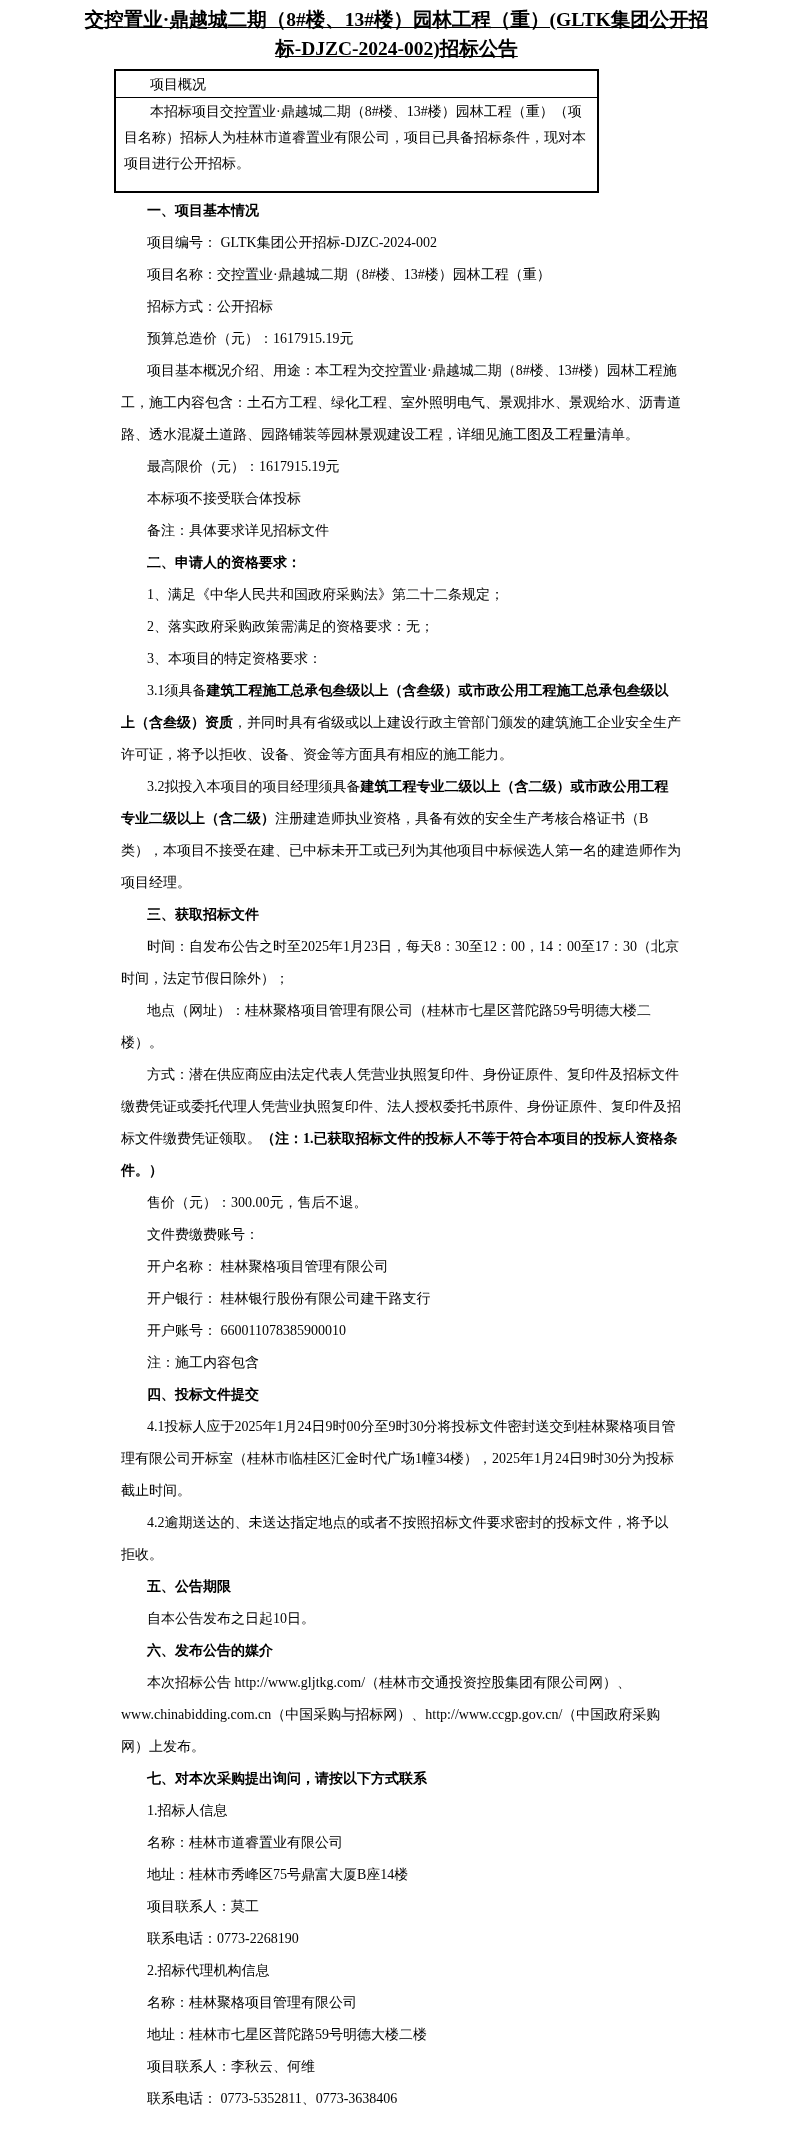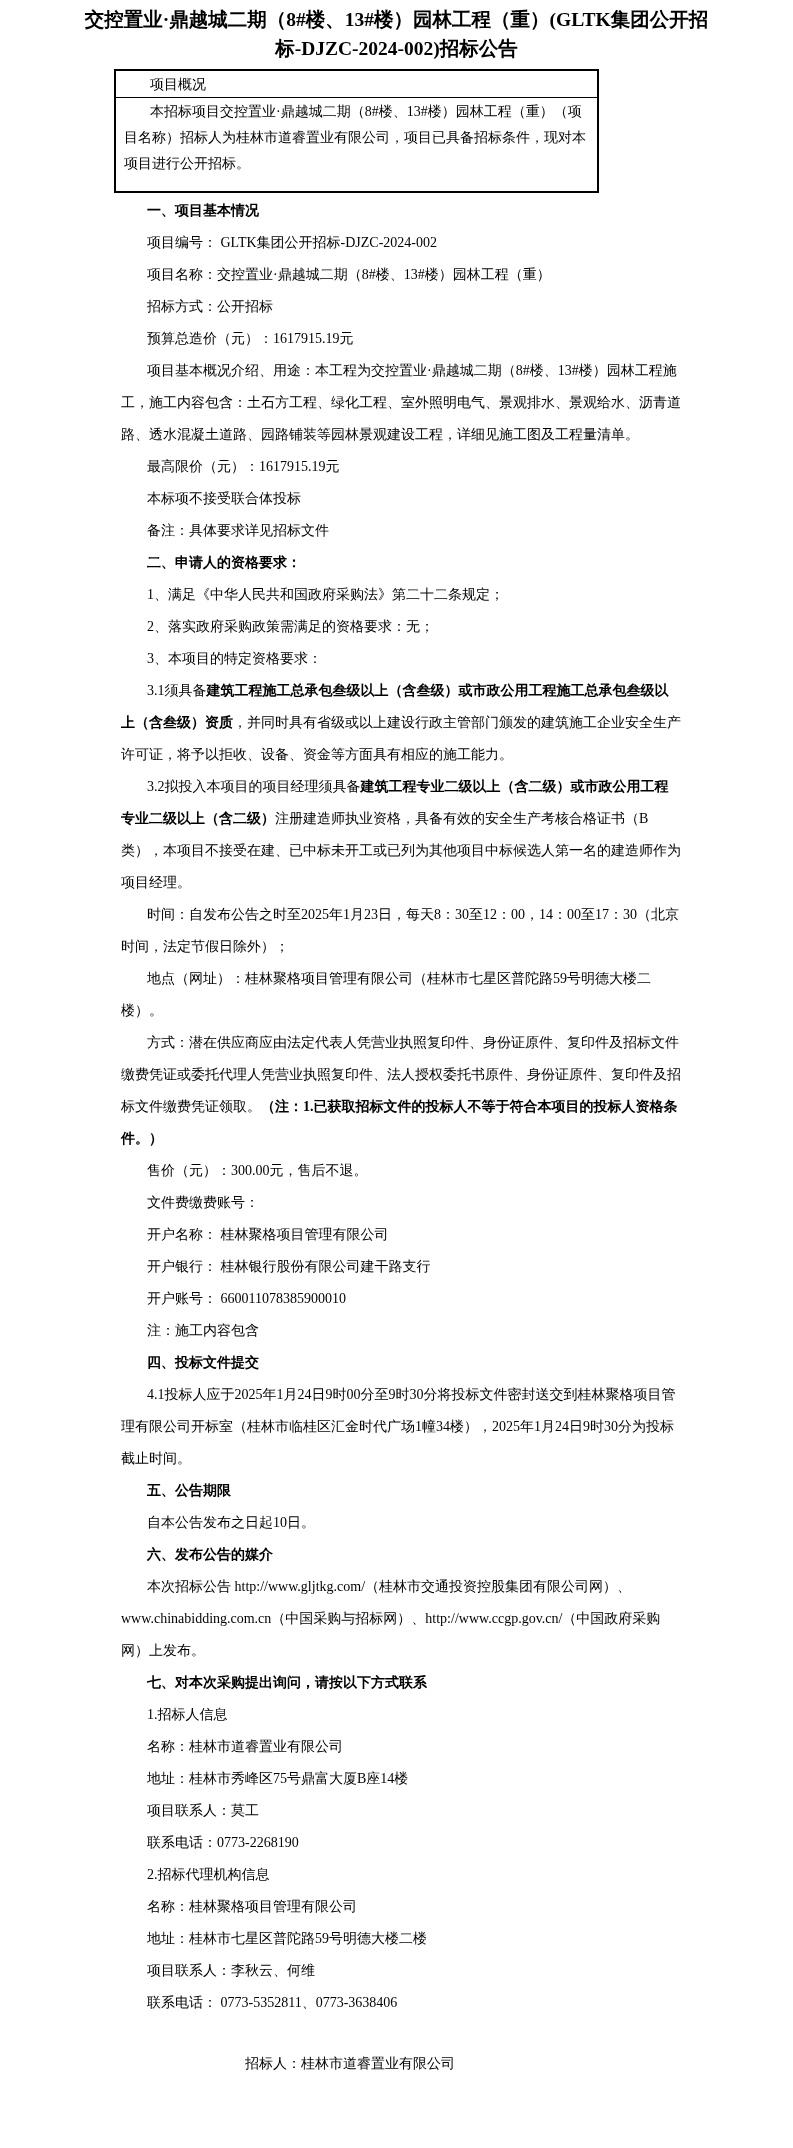--- a/index.html
+++ b/index.html
@@ -12,20 +12,21 @@
     color: #000000;
     font-family: "Liberation Serif", "DejaVu Serif", serif;
   }
   .title {
     margin: 0;
     padding: 5px 84px 0 84px;
     font-size: 19.5px;
     font-weight: 700;
     text-align: center;
     line-height: 29px;
+    text-decoration: underline;
   }
   .doc {
     padding: 6px 112px 0 121px;
     font-size: 14px;
   }
   .overview-table {
     width: 485px;
     margin-left: -7px;
     border: 2px solid #000;
   }
@@ -80,31 +81,33 @@
         <p class="p"><span>项目基本概况介绍、用途：本工程为交控置业·鼎越城二期（8#楼、13#楼）园林工程施工，施工内容包含：土石方工程、绿化工程、室外照明电气、景观排水、景观给水、沥青道路、透水混凝土道路、园路铺装等园林景观建设工程，详细见施工图及工程量清单。</span></p>
         <p class="p"><span>最高限价（元）：1617915.19元</span></p>
         <p class="p"><span>本标项不接受联合体投标</span></p>
         <p class="p"><span>备注：具体要求详见招标文件</span></p>
         <p class="h"><span>二、申请人的资格要求：</span></p>
         <p class="p"><span>1、满足《中华人民共和国政府采购法》第二十二条规定；</span></p>
         <p class="p"><span>2、落实政府采购政策需满足的资格要求：无；</span></p>
         <p class="p"><span>3、本项目的特定资格要求：</span></p>
         <p class="p"><span>3.1须具备</span><span class="b">建筑工程施工总承包叁级以上（含叁级）或市政公用工程施工总承包叁级以上（含叁级）资质</span><span>，并同时具有省级或以上建设行政主管部门颁发的建筑施工企业安全生产许可证，将予以拒收、设备、资金等方面具有相应的施工能力。</span></p>
         <p class="p"><span>3.2拟投入本项目的项目经理须具备</span><span class="b">建筑工程专业二级以上（含二级）或市政公用工程专业二级以上（含二级）</span><span>注册建造师执业资格，具备有效的安全生产考核合格证书（B类），本项目不接受在建、已中标未开工或已列为其他项目中标候选人第一名的建造师作为项目经理。</span></p>
+        <p class="h"><span>三、获取招标文件</span></p>
         <p class="p"><span>时间：自发布公告之时至2025年1月23日，每天8：30至12：00，14：00至17：30（北京时间，法定节假日除外）；</span></p>
         <p class="p"><span>地点（网址）：桂林聚格项目管理有限公司（桂林市七星区普陀路59号明德大楼二楼）。</span></p>
         <p class="p"><span>方式：潜在供应商应由法定代表人凭营业执照复印件、身份证原件、复印件及招标文件缴费凭证或委托代理人凭营业执照复印件、法人授权委托书原件、身份证原件、复印件及招标文件缴费凭证领取。</span><span class="b">（注：1.已获取招标文件的投标人不等于符合本项目的投标人资格条件。）</span></p>
         <p class="p"><span>售价（元）：300.00元，售后不退。</span></p>
         <p class="p"><span>文件费缴费账号：</span></p>
         <p class="p"><span>开户名称： 桂林聚格项目管理有限公司</span></p>
         <p class="p"><span>开户银行： 桂林银行股份有限公司建干路支行</span></p>
         <p class="p"><span>开户账号： 660011078385900010</span></p>
         <p class="p"><span>注：施工内容包含</span></p>
         <p class="h"><span>四、投标文件提交</span></p>
         <p class="p"><span>4.1投标人应于2025年1月24日9时00分至9时30分将投标文件密封送交到桂林聚格项目管理有限公司开标室（桂林市临桂区汇金时代广场1幢34楼），2025年1月24日9时30分为投标截止时间。</span></p>
+        <p class="p"><span>4.2逾期送达的、未送达指定地点的或者不按照招标文件要求密封的投标文件，将予以拒收。</span></p>
         <p class="h"><span>五、公告期限</span></p>
         <p class="p"><span>自本公告发布之日起10日。</span></p>
         <p class="h"><span>六、发布公告的媒介</span></p>
         <p class="p"><span>本次招标公告 http://www.gljtkg.com/（桂林市交通投资控股集团有限公司网）、www.chinabidding.com.cn（中国采购与招标网）、http://www.ccgp.gov.cn/（中国政府采购网）上发布。</span></p>
         <p class="h"><span>七、对本次采购提出询问，请按以下方式联系</span></p>
         <p class="p"><span>1.招标人信息</span></p>
         <p class="p"><span>名称：桂林市道睿置业有限公司</span></p>
         <p class="p"><span>地址：桂林市秀峰区75号鼎富大厦B座14楼</span></p>
         <p class="p"><span>项目联系人：莫工</span></p>
         <p class="p"><span>联系电话：0773-2268190</span></p>

